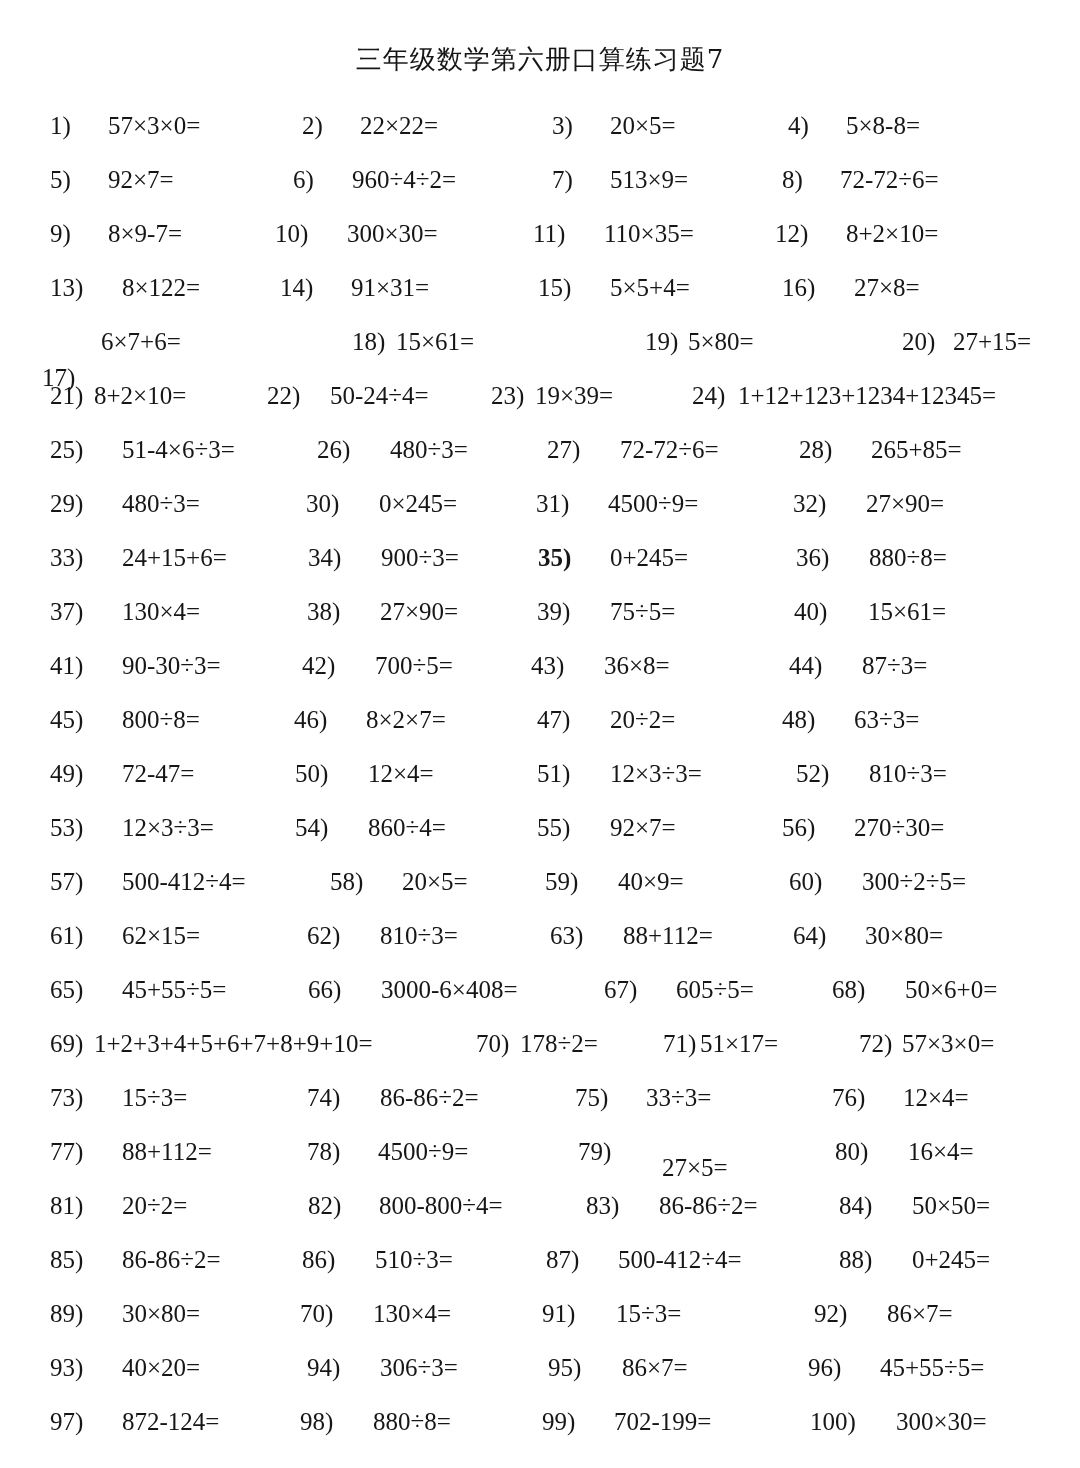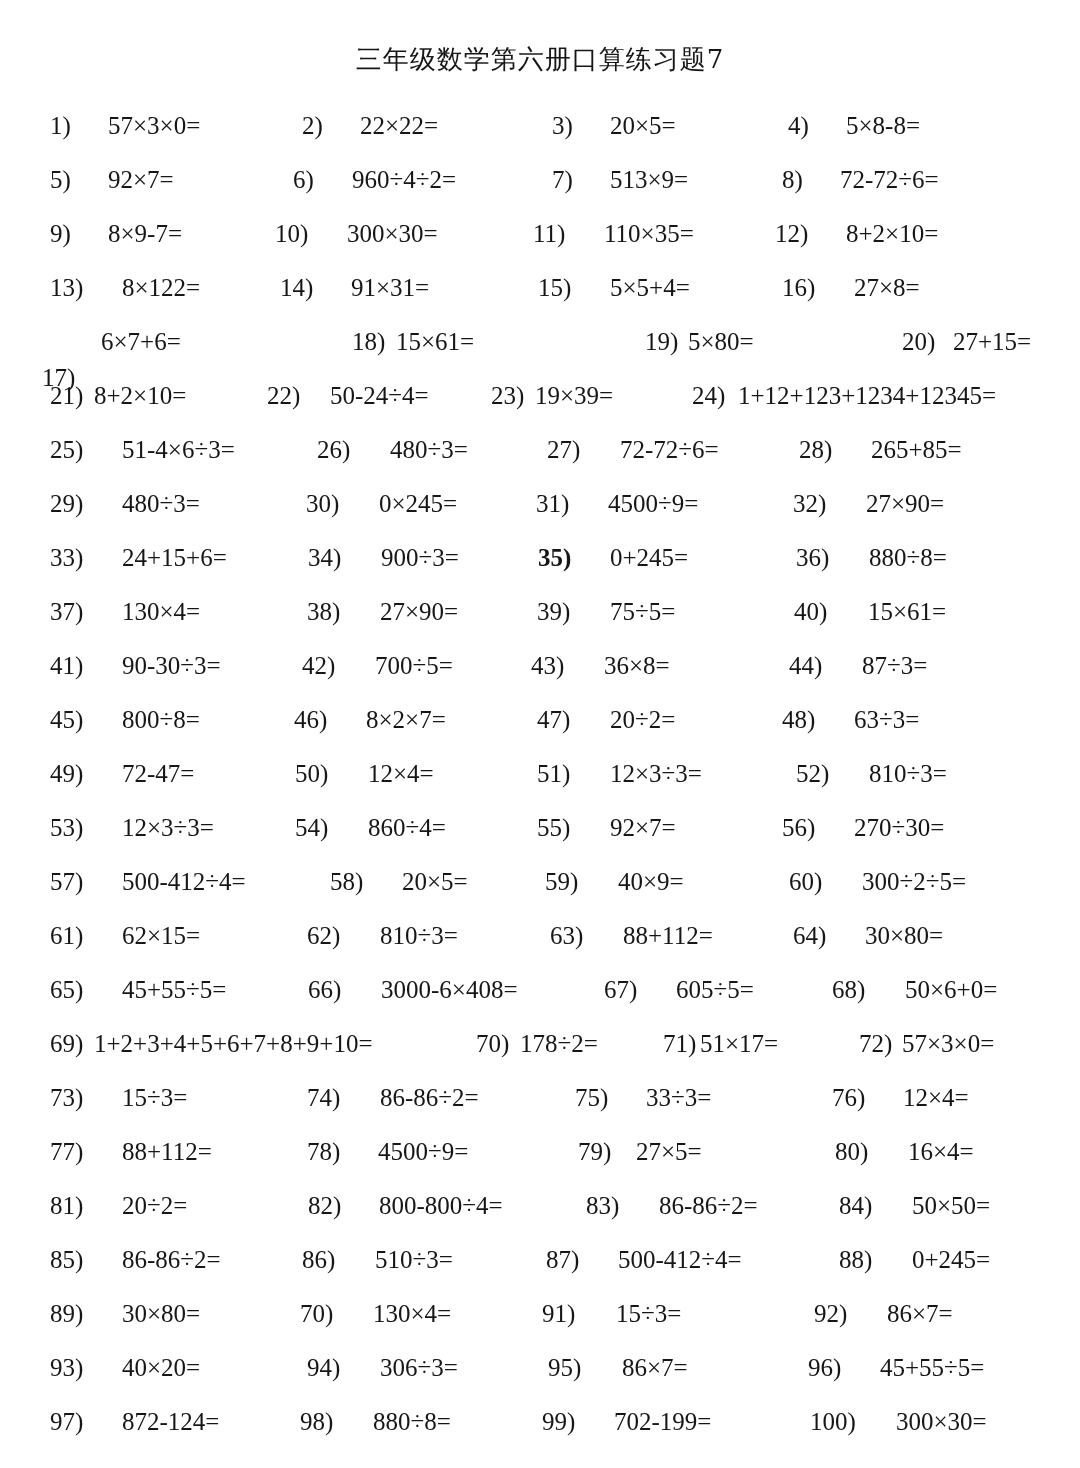--- a/index.html
+++ b/index.html
@@ -331,21 +331,21 @@
     <div class="p" style="top: 1137px; left: 0px;">
       <span class="num" style="left: 50px;">77)</span>
       <span class="expr" style="left: 122px;">88+112=</span>
     </div>
     <div class="p" style="top: 1137px; left: 0px;">
       <span class="num" style="left: 307px;">78)</span>
       <span class="expr" style="left: 378px;">4500÷9=</span>
     </div>
     <div class="p" style="top: 1137px; left: 0px;">
       <span class="num" style="left: 578px;">79)</span>
-      <span class="expr" style="left: 636px;">27×5=</span>
+      <span class="expr" style="left: 662px; margin-top: 16px;">27×5=</span>
     </div>
     <div class="p" style="top: 1137px; left: 0px;">
       <span class="num" style="left: 835px;">80)</span>
       <span class="expr" style="left: 908px;">16×4=</span>
     </div>
     <div class="p" style="top: 1191px; left: 0px;">
       <span class="num" style="left: 50px;">81)</span>
       <span class="expr" style="left: 122px;">20÷2=</span>
     </div>
     <div class="p" style="top: 1191px; left: 0px;">

